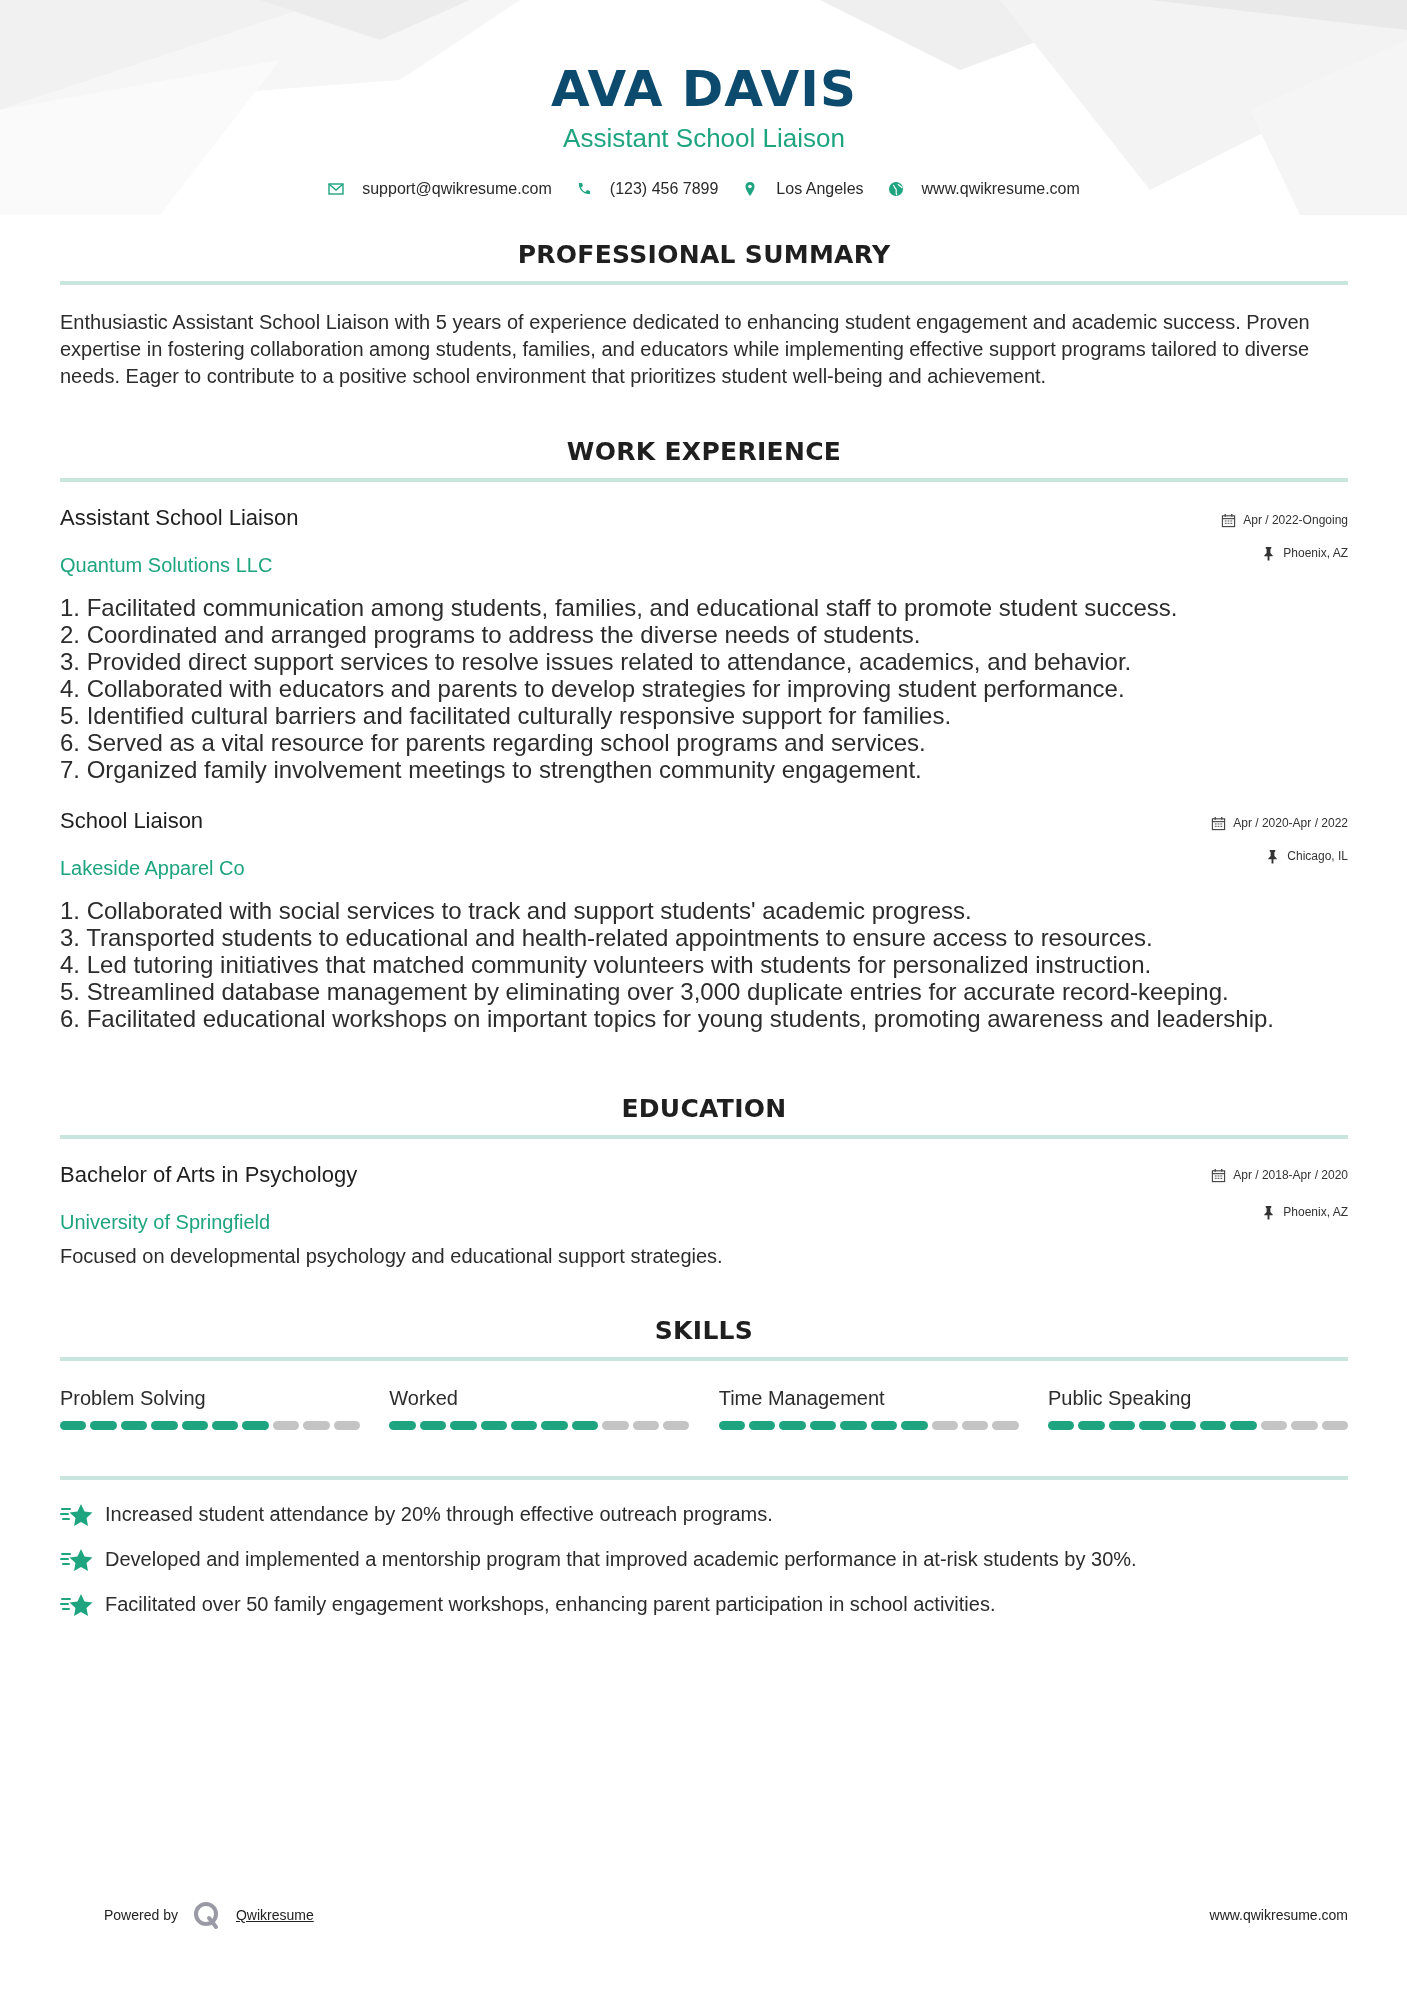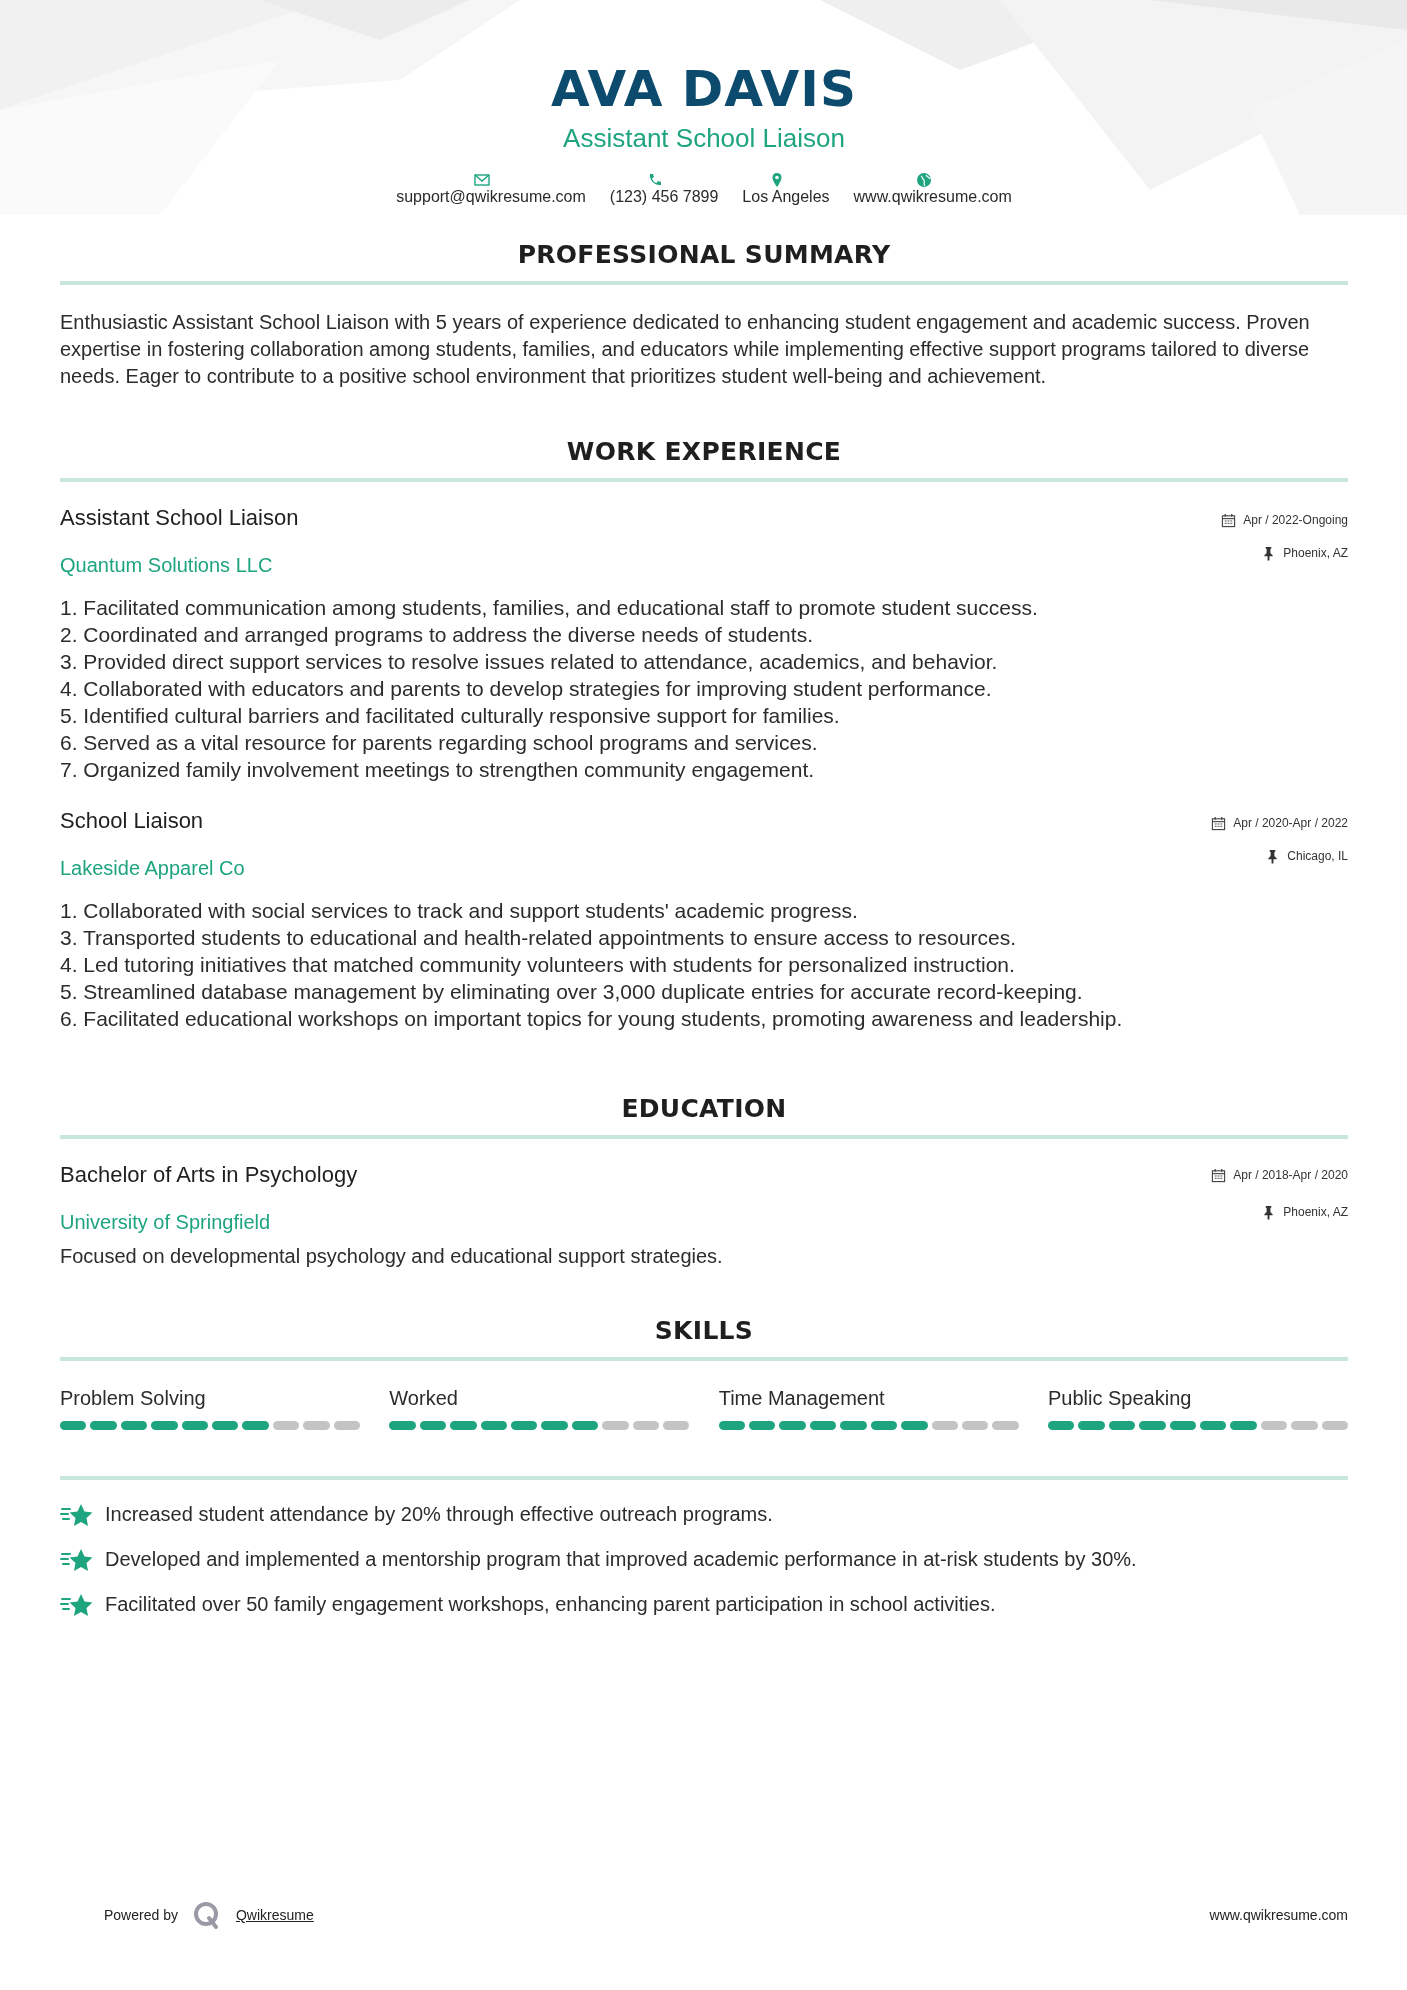--- a/index.html
+++ b/index.html
@@ -7,39 +7,39 @@
   body { position: relative; font-family: "Liberation Sans", sans-serif; color: #2a2a2a; overflow: hidden; }
 
   .hero-bg { position: absolute; left: 0; top: 0; width: 1407px; height: 215px; overflow: hidden; }
 
   .page { position: absolute; left: 60px; top: 0; width: 1288px; }
 
   .header { text-align: center; padding-top: 58px; position: relative; }
   .name { font-family: "DejaVu Sans", sans-serif; font-weight: bold; font-size: 50px; letter-spacing: 1px; color: #0c4a6e; line-height: 62px; }
   .title { font-size: 26px; color: #1ea47f; margin-top: 2px; line-height: 32px; }
   .contacts { display: flex; justify-content: center; align-items: center; margin-top: 18px; gap: 0; font-size: 16px; color: #2a2a2a; }
-  .contact { display: flex; align-items: center; margin: 0 12px; flex-direction: column; }
+  .contact { display: flex; align-items: center; margin: 8px 12px; }
   .contact .ic { width: 16px; height: 16px; margin-right: 18px; display: inline-block; }
 
   .section-head { text-align: center; font-family: "DejaVu Sans", sans-serif; font-weight: bold; font-size: 25px; color: #1f1f1f; letter-spacing: 0.3px; }
   .rule { height: 4px; background: #c9e6de; margin-top: 12px; }
 
   .summary { font-size: 20px; line-height: 27px; margin-top: 24px; color: #2c2c2c; }
 
   .job { position: relative; }
   .job-top { display: flex; justify-content: space-between; align-items: flex-start; }
   .job-title { font-size: 22px; color: #1f1f1f; line-height: 28px; }
   .job-company { font-size: 20px; color: #1ea47f; line-height: 26px; margin-top: 20px; }
   .meta { text-align: right; font-size: 12px; color: #333; }
   .meta-row { display: flex; justify-content: flex-end; align-items: center; height: 20px; }
   .meta-row + .meta-row { margin-top: 13px; }
   .meta-row .ic { width: 15px; height: 15px; margin-right: 7px; }
 
   ol.bullets { list-style: none; margin-top: 16px; }
-  ol.bullets li { font-size: 21px; line-height: 27px; color: #2c2c2c; }
+  ol.bullets li { font-size: 24px; line-height: 27px; color: #2c2c2c; }
 
   .skills { display: flex; justify-content: space-between; margin-top: 24px; }
   .skill { width: 300px; }
   .skill-name { font-size: 20px; line-height: 26px; color: #2c2c2c; }
   .bars { display: flex; gap: 4px; margin-top: 10px; }
   .bar { flex: 1; height: 9px; border-radius: 5px; background: #c4c4c4; }
   .bar.on { background: #1ea47f; }
 
   .ach { display: flex; align-items: center; height: 45px; }
   .ach .ic { width: 34px; height: 28px; margin-right: 11px; }

